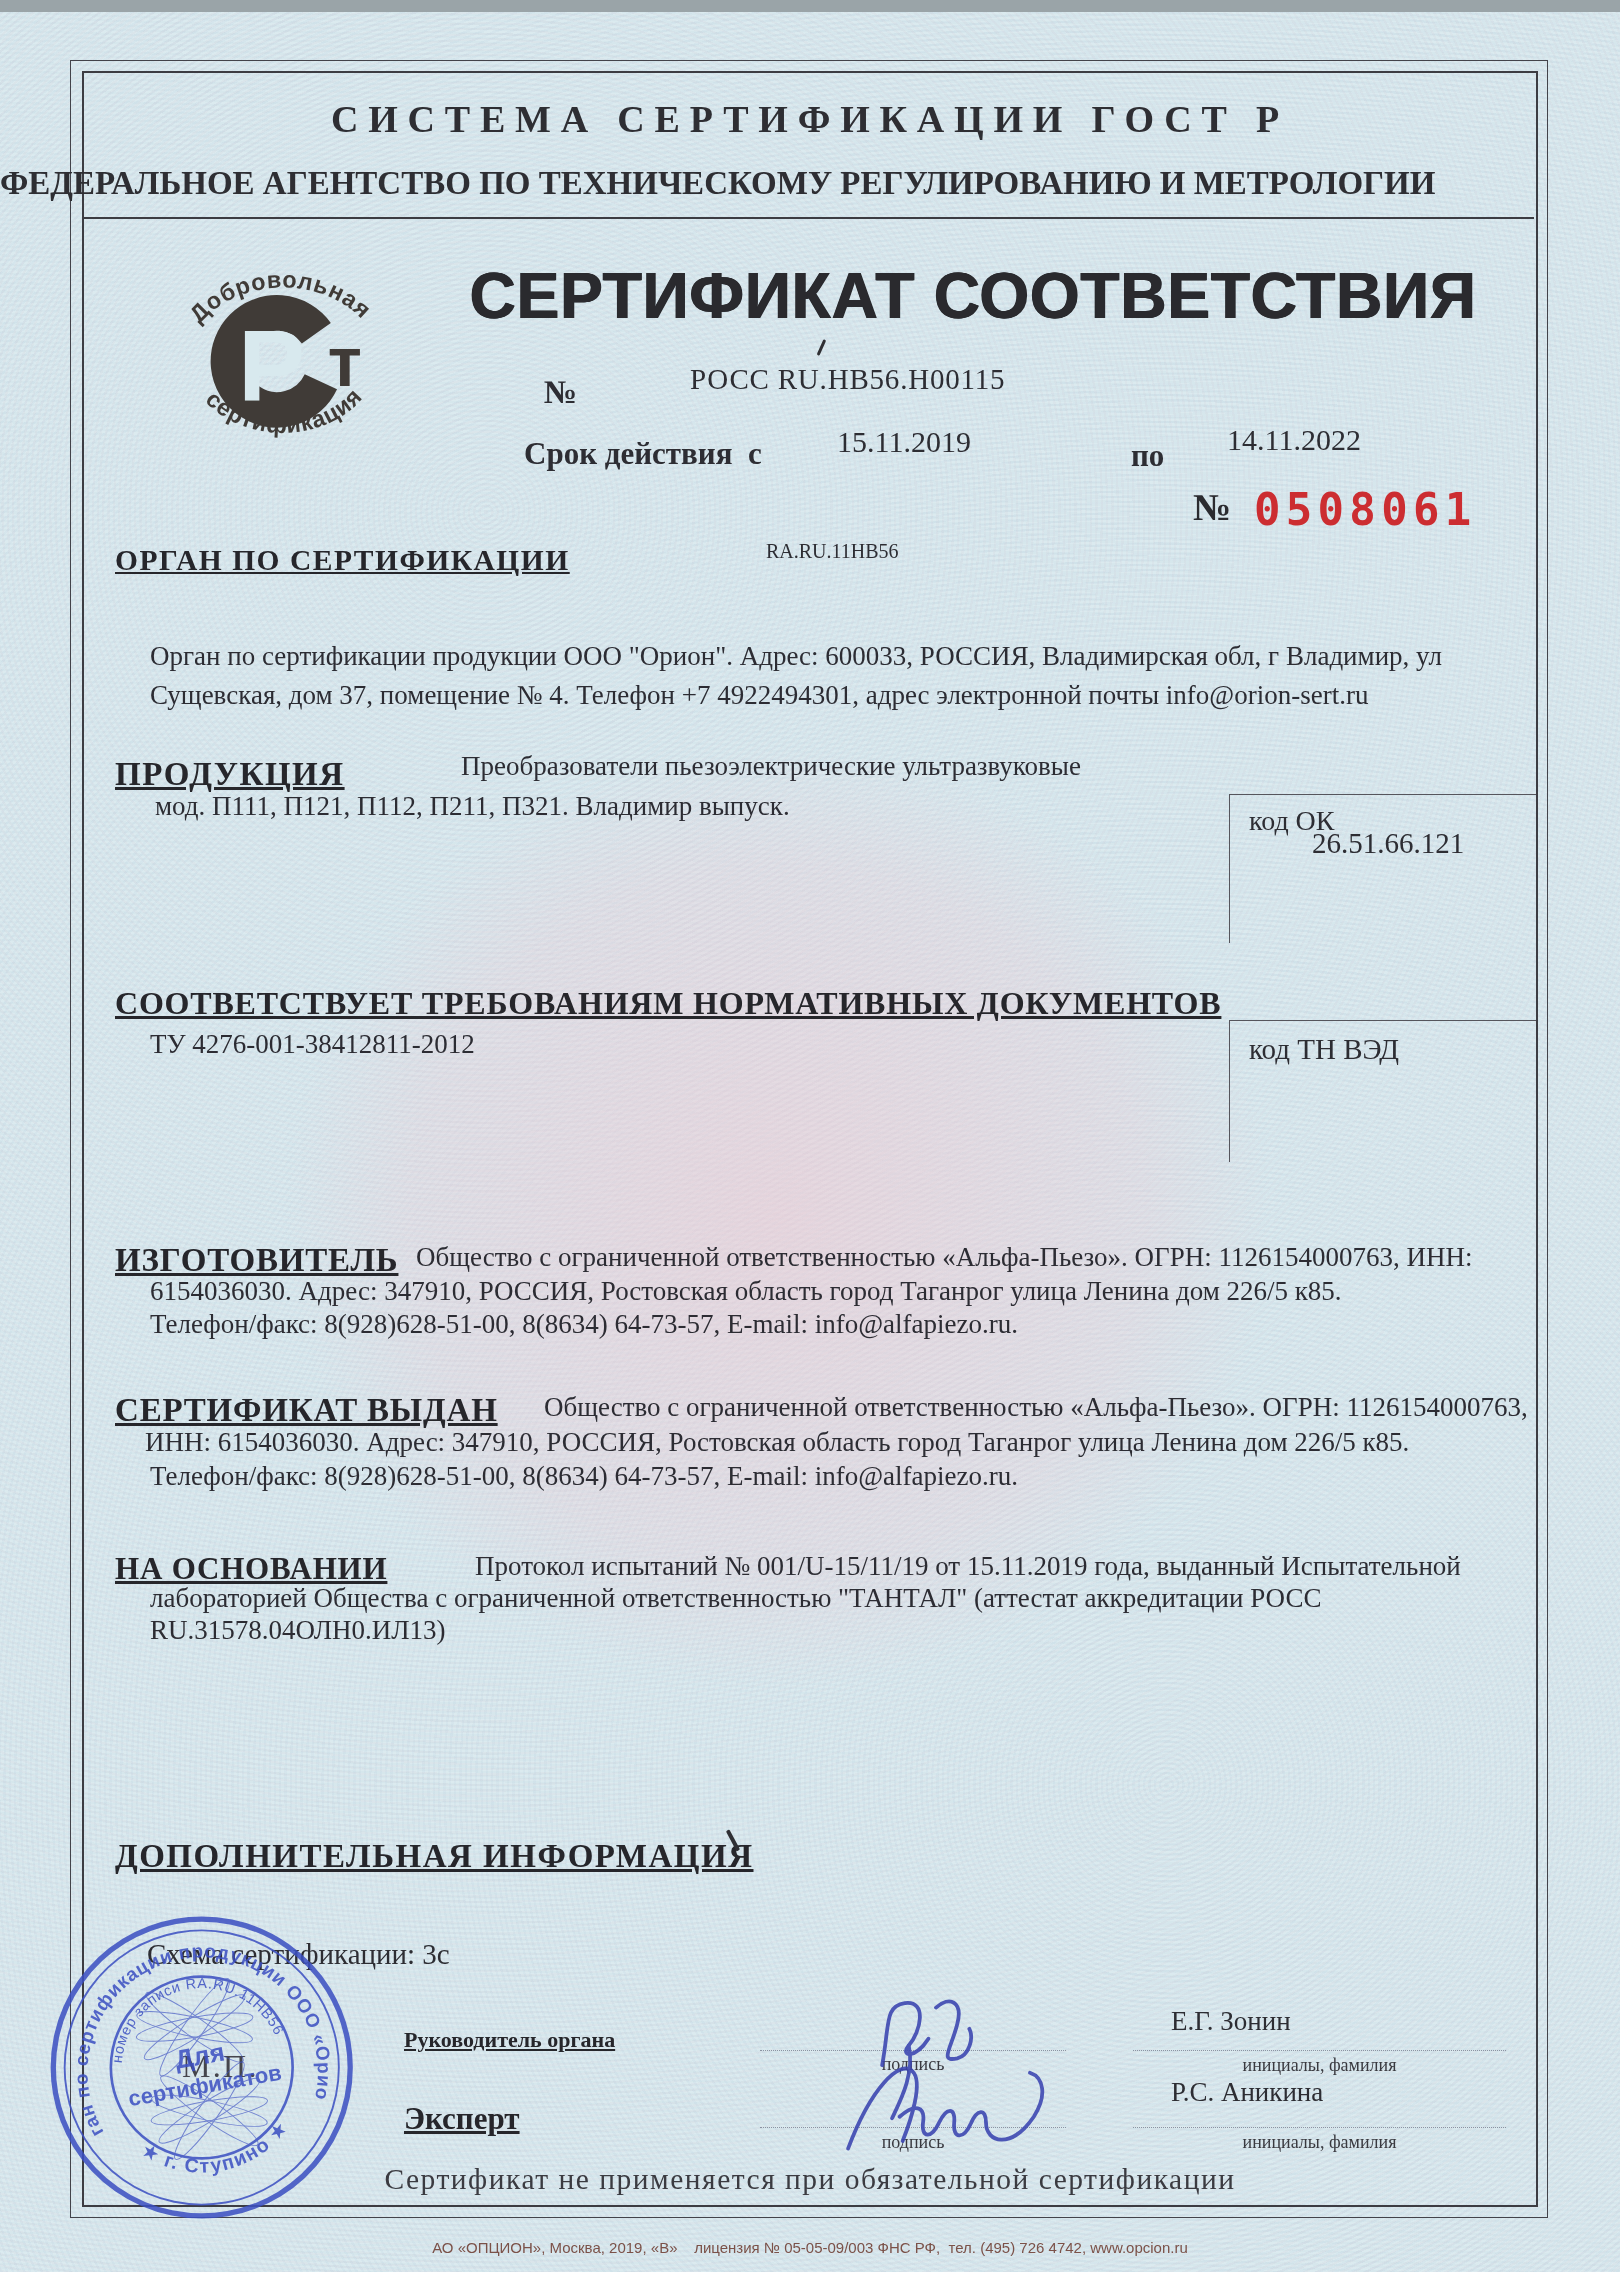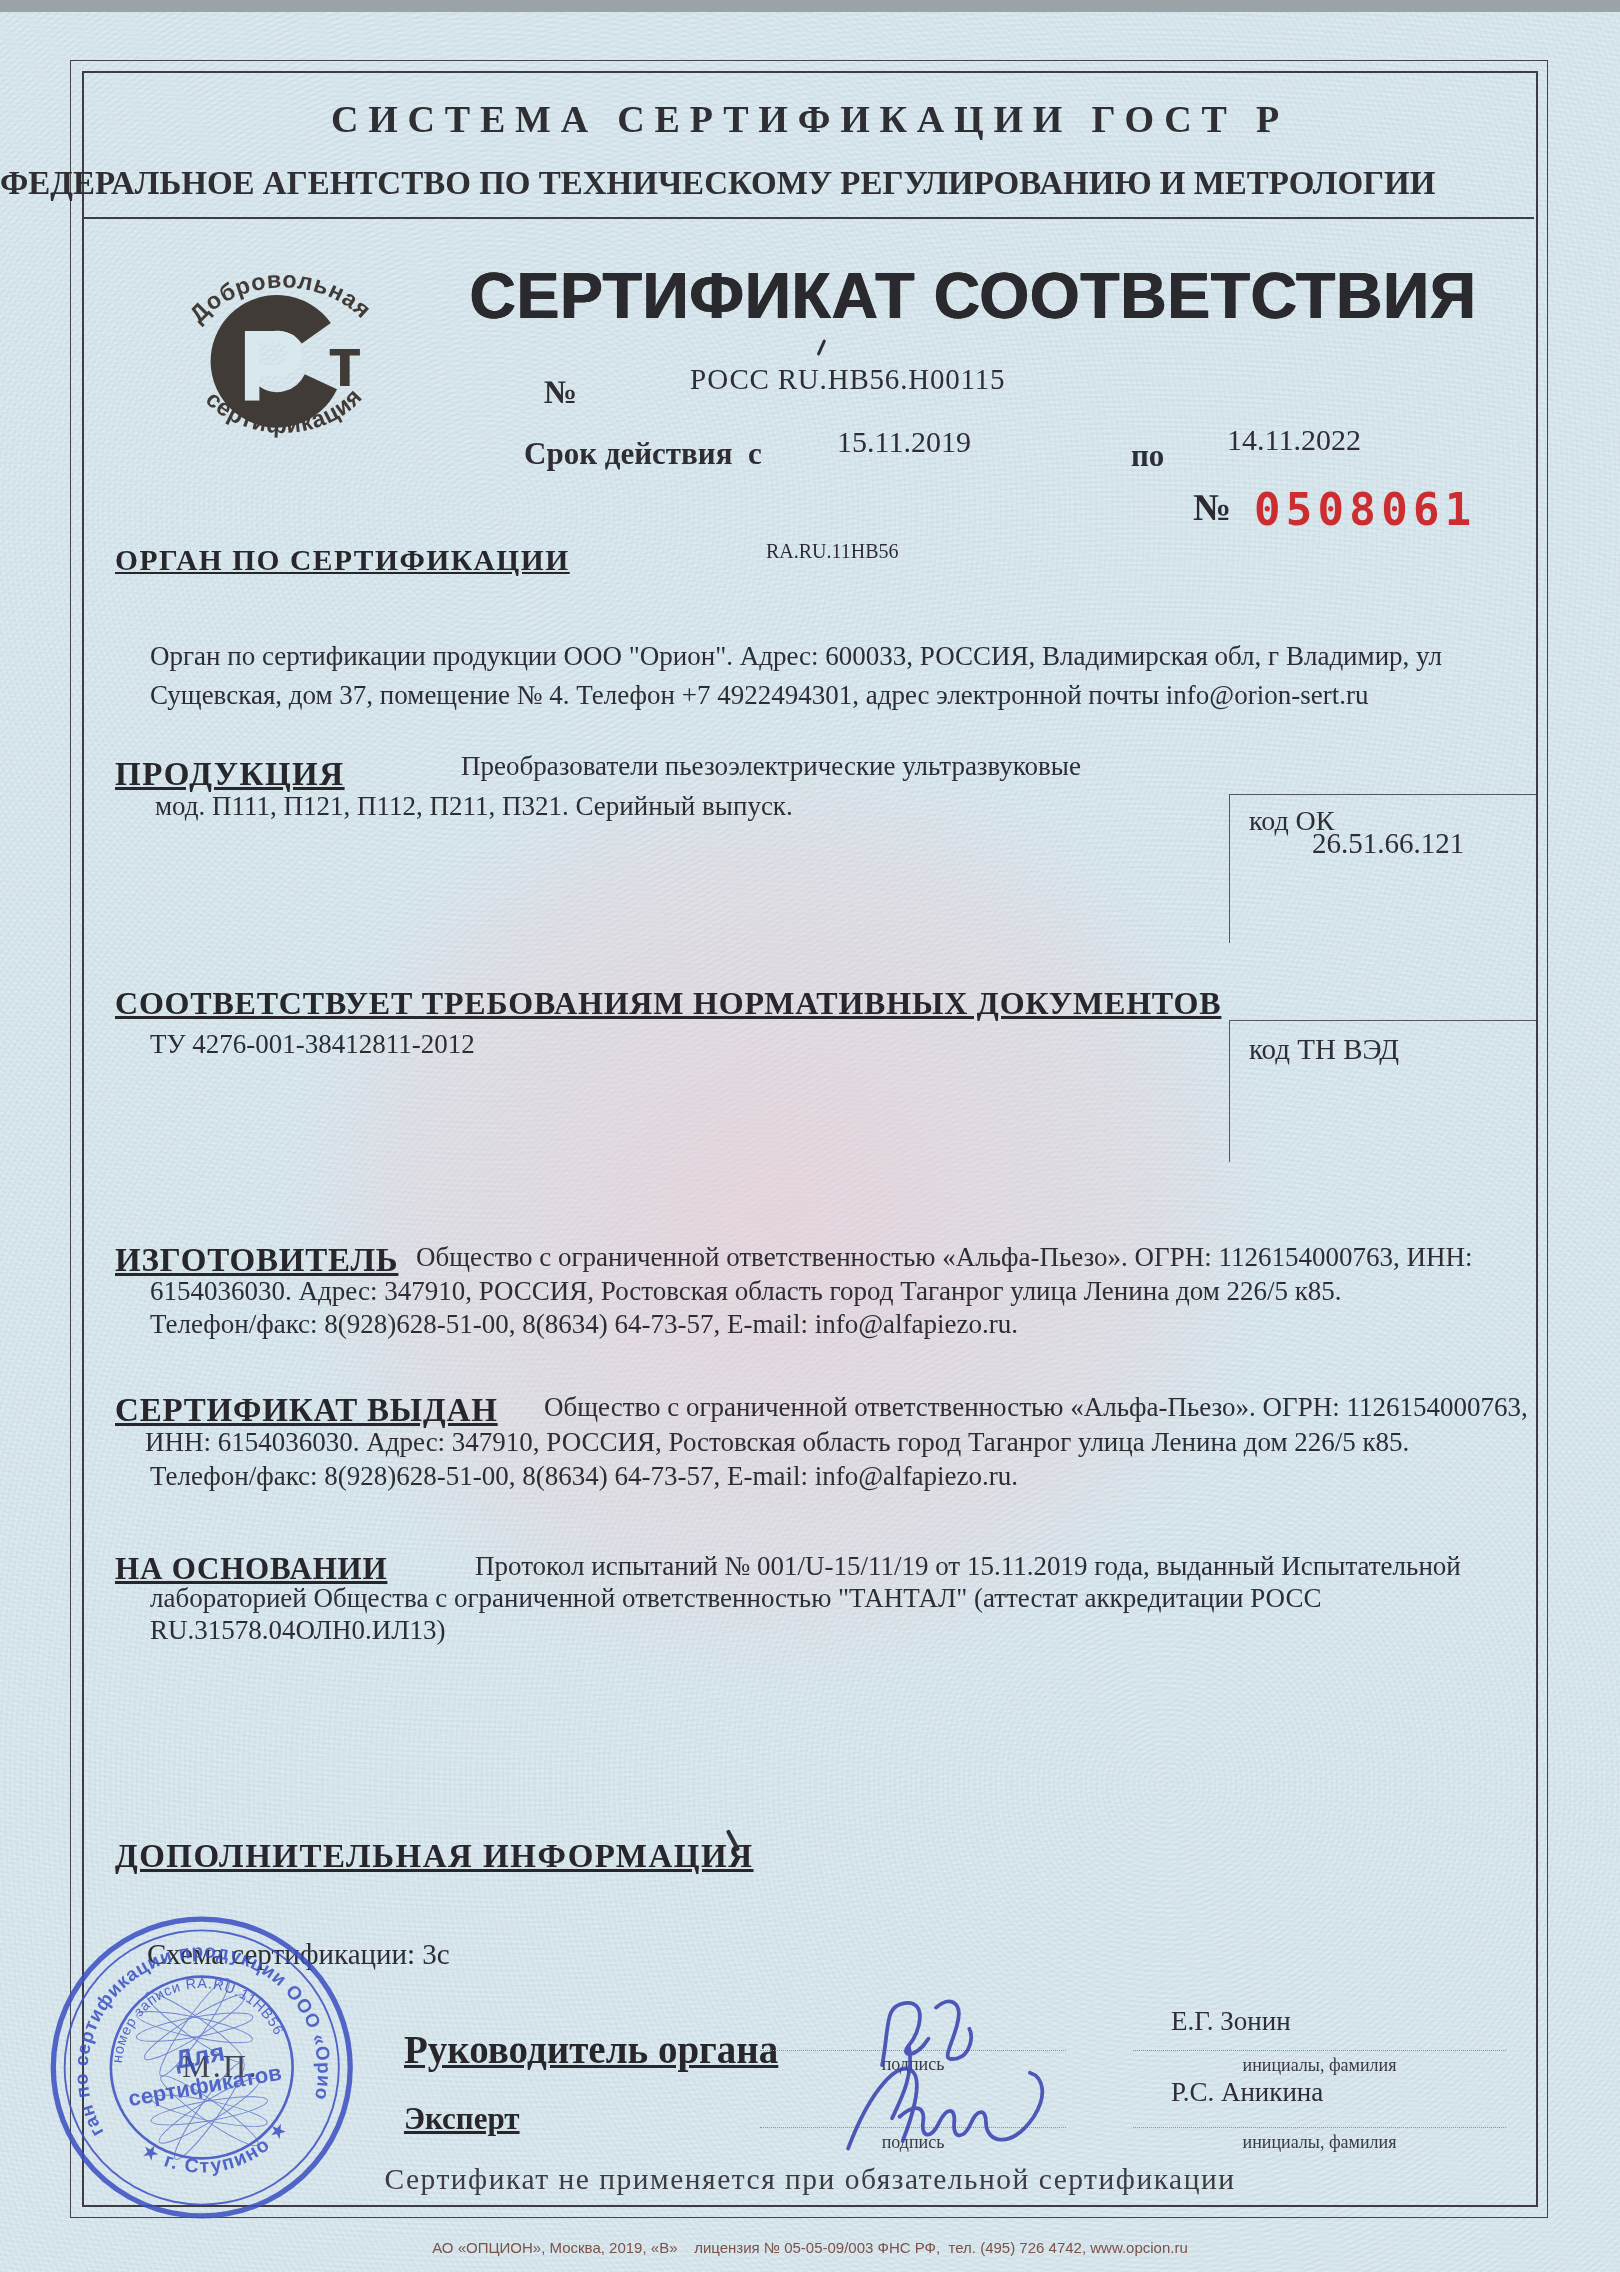--- a/index.html
+++ b/index.html
@@ -78,21 +78,21 @@
   <div class="abs" style="left:1193px;top:473px;font-size:38px;font-weight:bold;color:#2b2b30;">№</div>
   <div class="abs red-num" style="left:1254px;top:472px;font-size:44px;letter-spacing:5.3px;color:#cc2d31;">0508061</div>
 
   <div class="abs lbl" style="left:115px;top:532px;font-size:29.5px;letter-spacing:1.5px;">ОРГАН ПО СЕРТИФИКАЦИИ</div>
   <div class="abs" style="left:766px;top:528px;font-size:20px;">RA.RU.11НВ56</div>
   <div class="abs para-line" style="left:150px;top:629px;">Орган по сертификации продукции ООО "Орион". Адрес: 600033, РОССИЯ, Владимирская обл, г Владимир, ул</div>
   <div class="abs para-line" style="left:150px;top:668px;">Сущевская, дом 37, помещение № 4. Телефон +7 4922494301, адрес электронной почты info@orion-sert.ru</div>
 
   <div class="abs lbl" style="left:115px;top:744px;font-size:33px;letter-spacing:1.5px;">ПРОДУКЦИЯ</div>
   <div class="abs para-line" style="left:461px;top:739px;">Преобразователи пьезоэлектрические  ультразвуковые</div>
-  <div class="abs para-line" style="left:155px;top:779px;">мод. П111, П121, П112, П211, П321. Серийный выпуск.</div>
+  <div class="abs para-line" style="left:155px;top:779px;">мод. П111, П121, П112, П211, П321. Владимир выпуск.</div>
 
   <div class="abs codebox" style="left:1229px;top:782px;width:306px;height:148px;">
     <div style="position:absolute;left:19px;top:9.8px;font-size:28px;">код ОК</div>
     <div style="position:absolute;left:82px;top:32px;font-size:29px;">26.51.66.121</div>
   </div>
 
   <div class="abs lbl" style="left:115px;top:973px;font-size:32px;letter-spacing:0.8px;">СООТВЕТСТВУЕТ ТРЕБОВАНИЯМ НОРМАТИВНЫХ ДОКУМЕНТОВ</div>
   <div class="abs para-line" style="left:150px;top:1017px;">ТУ 4276-001-38412811-2012</div>
 
   <div class="abs codebox" style="left:1229px;top:1008px;width:306px;height:141px;">
@@ -151,21 +151,21 @@
         <textPath href="#ringBottom" startOffset="50%" text-anchor="middle">★  г. Ступино  ★</textPath>
       </text>
       <text font-size="19" letter-spacing="1">
         <textPath href="#ringInner" startOffset="50%" text-anchor="middle">номер записи RA.RU.11НВ56</textPath>
       </text>
       <text x="203" y="200" font-size="34" font-weight="bold" text-anchor="middle">Для</text>
       <text x="203" y="238" font-size="29" font-weight="bold" text-anchor="middle">сертификатов</text>
     </g>
   </svg>
 
-  <div class="abs lbl" style="left:404px;top:2015px;font-size:39px;">Руководитель органа</div>
+  <div class="abs lbl" style="left:404px;top:2015px;font-size:22px;">Руководитель органа</div>
   <div class="abs dotline" style="left:760px;top:2038px;width:306px;"></div>
   <div class="abs cap" style="left:760px;top:2042px;width:306px;text-align:center;">подпись</div>
   <div class="abs" style="left:1171px;top:1994px;font-size:27px;">Е.Г. Зонин</div>
   <div class="abs dotline" style="left:1133px;top:2038px;width:373px;"></div>
   <div class="abs cap" style="left:1133px;top:2043px;width:373px;text-align:center;">инициалы, фамилия</div>
 
   <div class="abs lbl" style="left:404px;top:2089px;font-size:31px;">Эксперт</div>
   <div class="abs dotline" style="left:760px;top:2115px;width:306px;"></div>
   <div class="abs cap" style="left:760px;top:2120px;width:306px;text-align:center;">подпись</div>
   <div class="abs" style="left:1171px;top:2065px;font-size:27px;">Р.С. Аникина</div>

